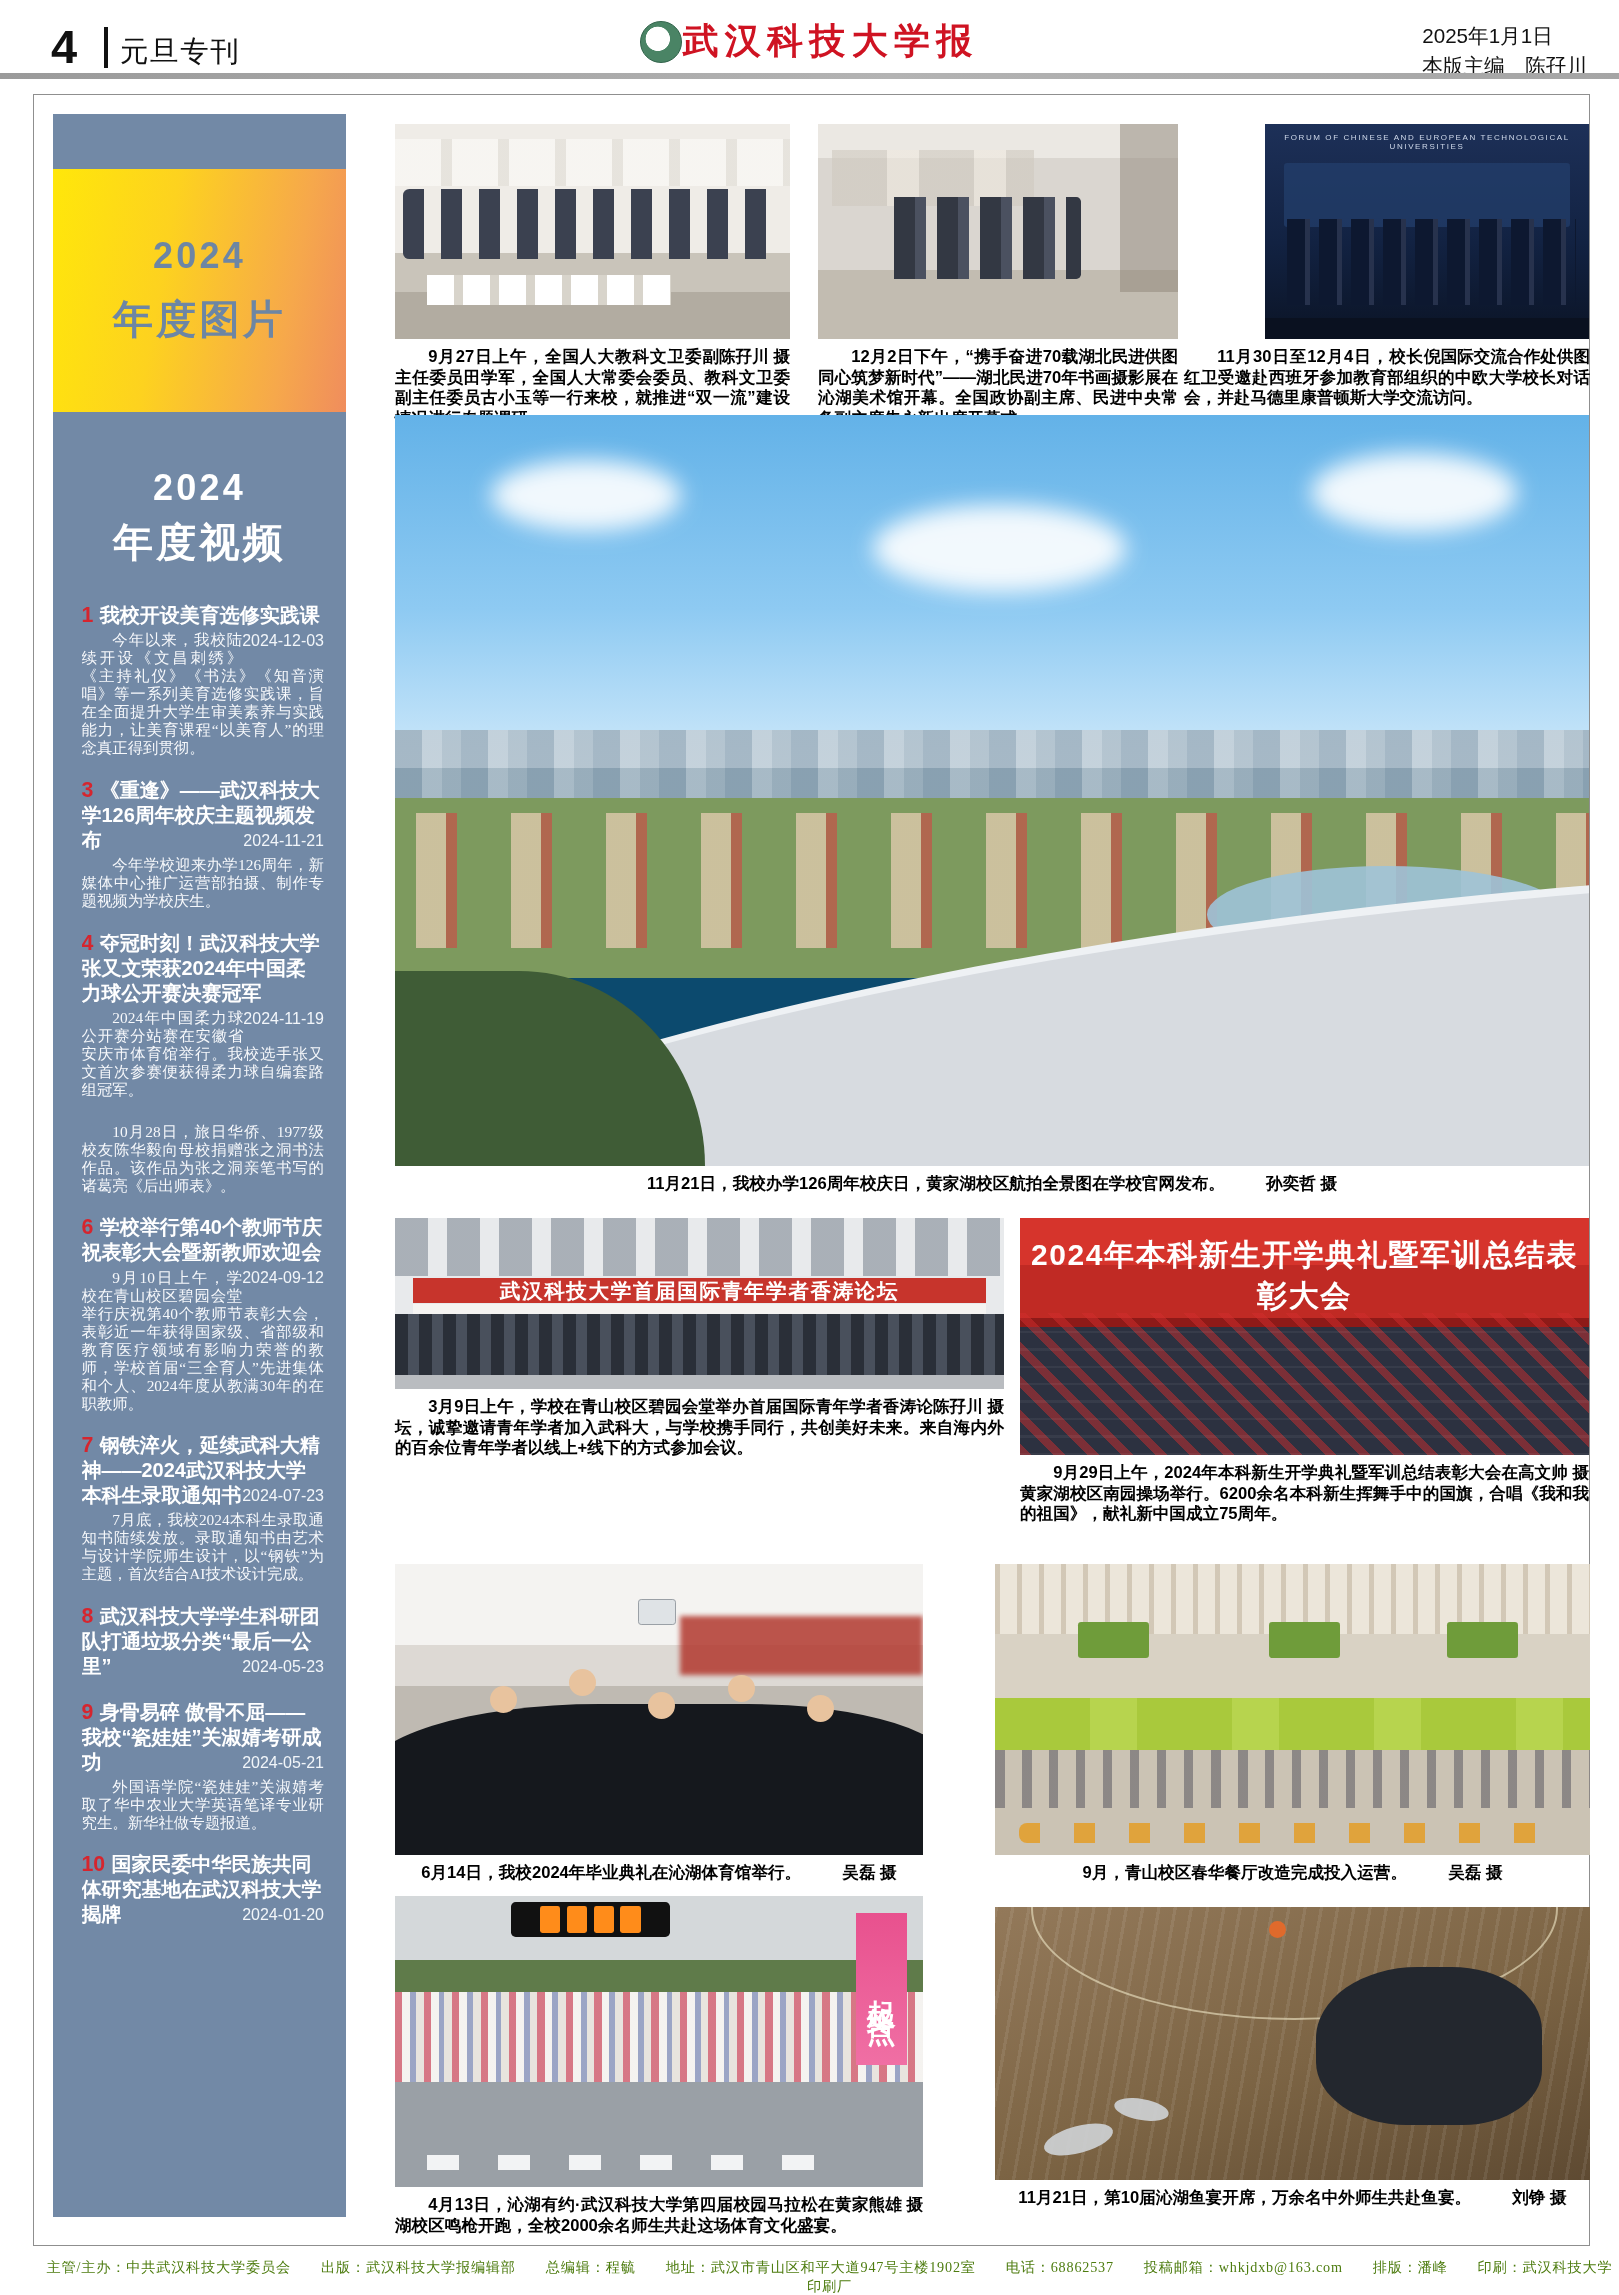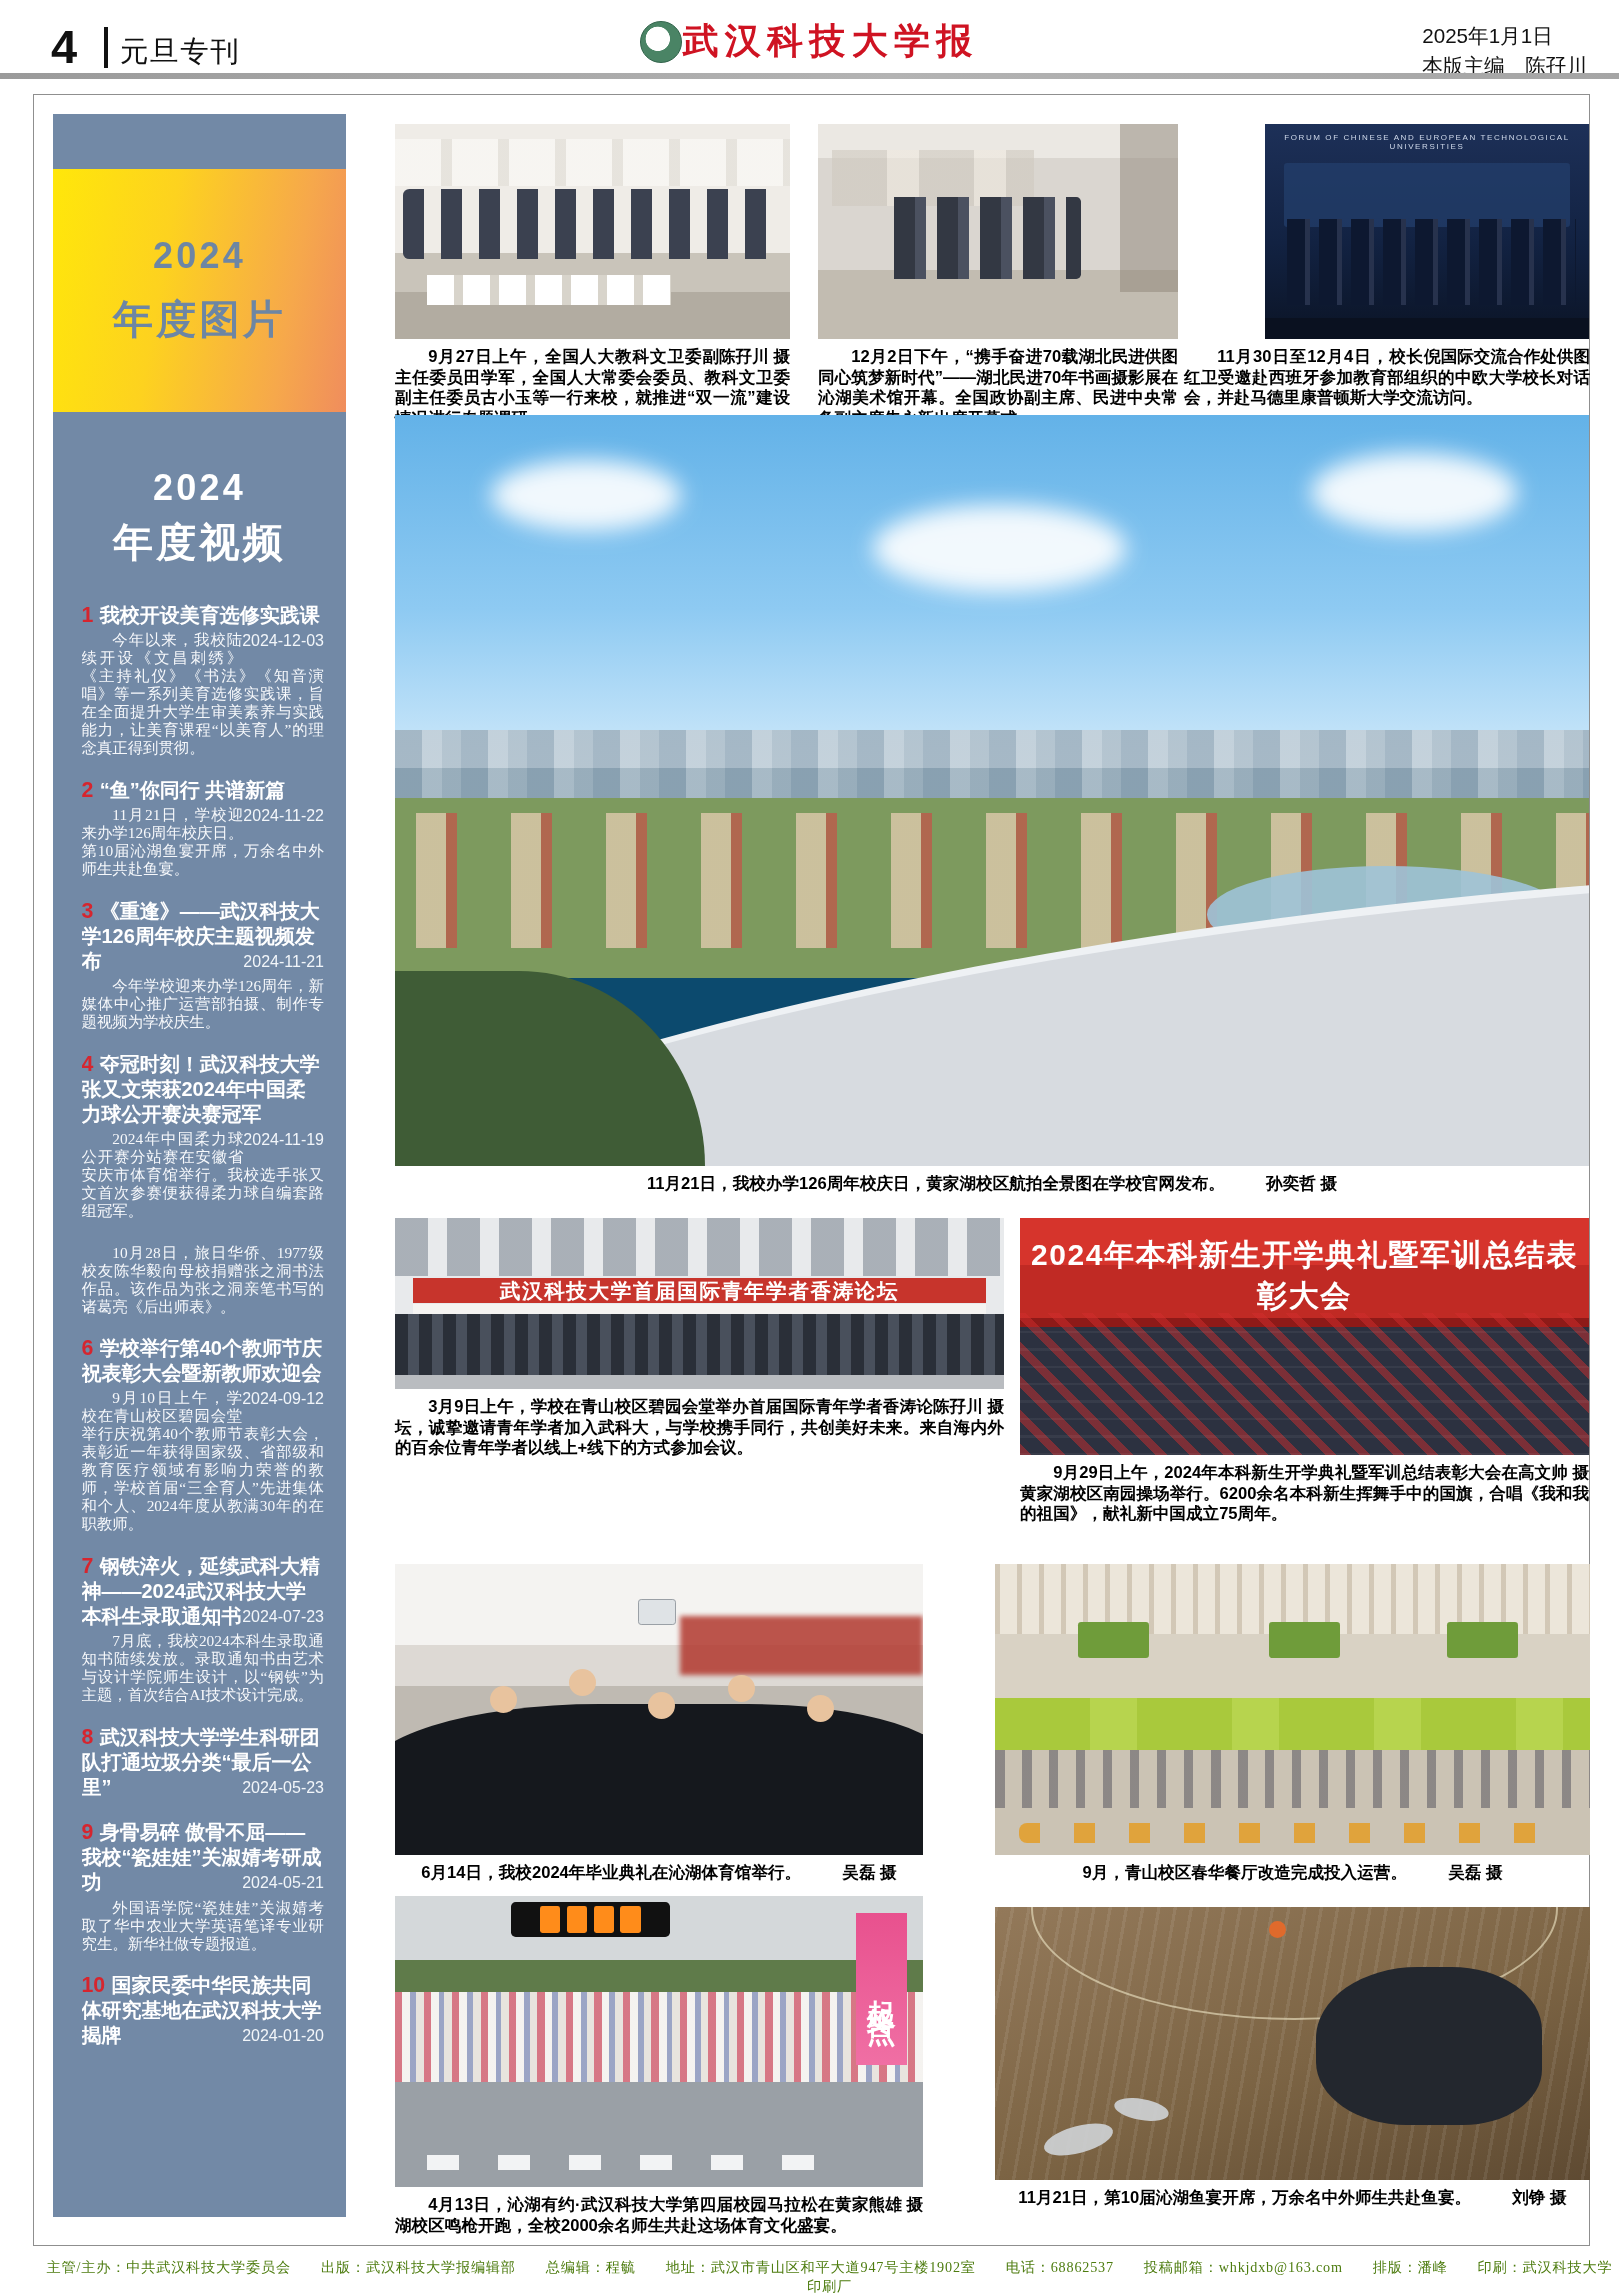--- a/index.html
+++ b/index.html
@@ -182,24 +182,20 @@
     <div class="annual-videos">
       <div class="l1">2024</div>
       <div class="l2">年度视频</div>
     </div>
     <div class="v-list">
         <div class="v-item">
           <p class="v-title"><span class="v-num">1</span><span>我校开设美育选修实践课</span><span class="v-date">2024-12-03</span></p>
           <p class="v-body">今年以来，我校陆续开设《文昌刺绣》《主持礼仪》《书法》《知音演唱》等一系列美育选修实践课，旨在全面提升大学生审美素养与实践能力，让美育课程“以美育人”的理念真正得到贯彻。</p>
         </div>
         <div class="v-item">
-          <p class="v-title"><span class="v-num">2</span><span>“鱼”你同行 共谱新篇</span><span class="v-date">2024-11-22</span></p>
-          <p class="v-body">11月21日，学校迎来办学126周年校庆日。第10届沁湖鱼宴开席，万余名中外师生共赴鱼宴。</p>
-        </div>
-        <div class="v-item">
           <p class="v-title"><span class="v-num">3</span><span>《重逢》——武汉科技大学126周年校庆主题视频发布</span><span class="v-date">2024-11-21</span></p>
           <p class="v-body">今年学校迎来办学126周年，新媒体中心推广运营部拍摄、制作专题视频为学校庆生。</p>
         </div>
         <div class="v-item">
           <p class="v-title"><span class="v-num">4</span><span>夺冠时刻！武汉科技大学张又文荣获2024年中国柔力球公开赛决赛冠军</span><span class="v-date">2024-11-19</span></p>
           <p class="v-body">2024年中国柔力球公开赛分站赛在安徽省安庆市体育馆举行。我校选手张又文首次参赛便获得柔力球自编套路组冠军。</p>
         </div>
         <div class="v-item">
           <p class="v-body">10月28日，旅日华侨、1977级校友陈华毅向母校捐赠张之洞书法作品。该作品为张之洞亲笔书写的诸葛亮《后出师表》。</p>
         </div>

